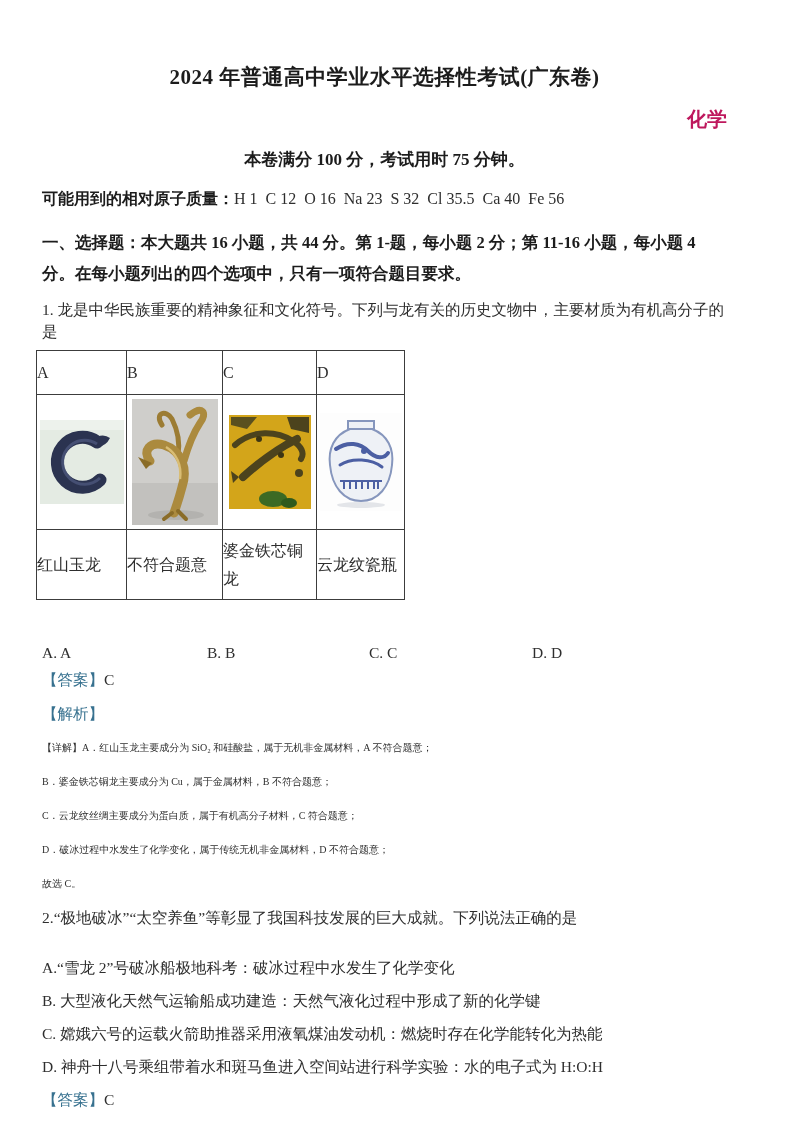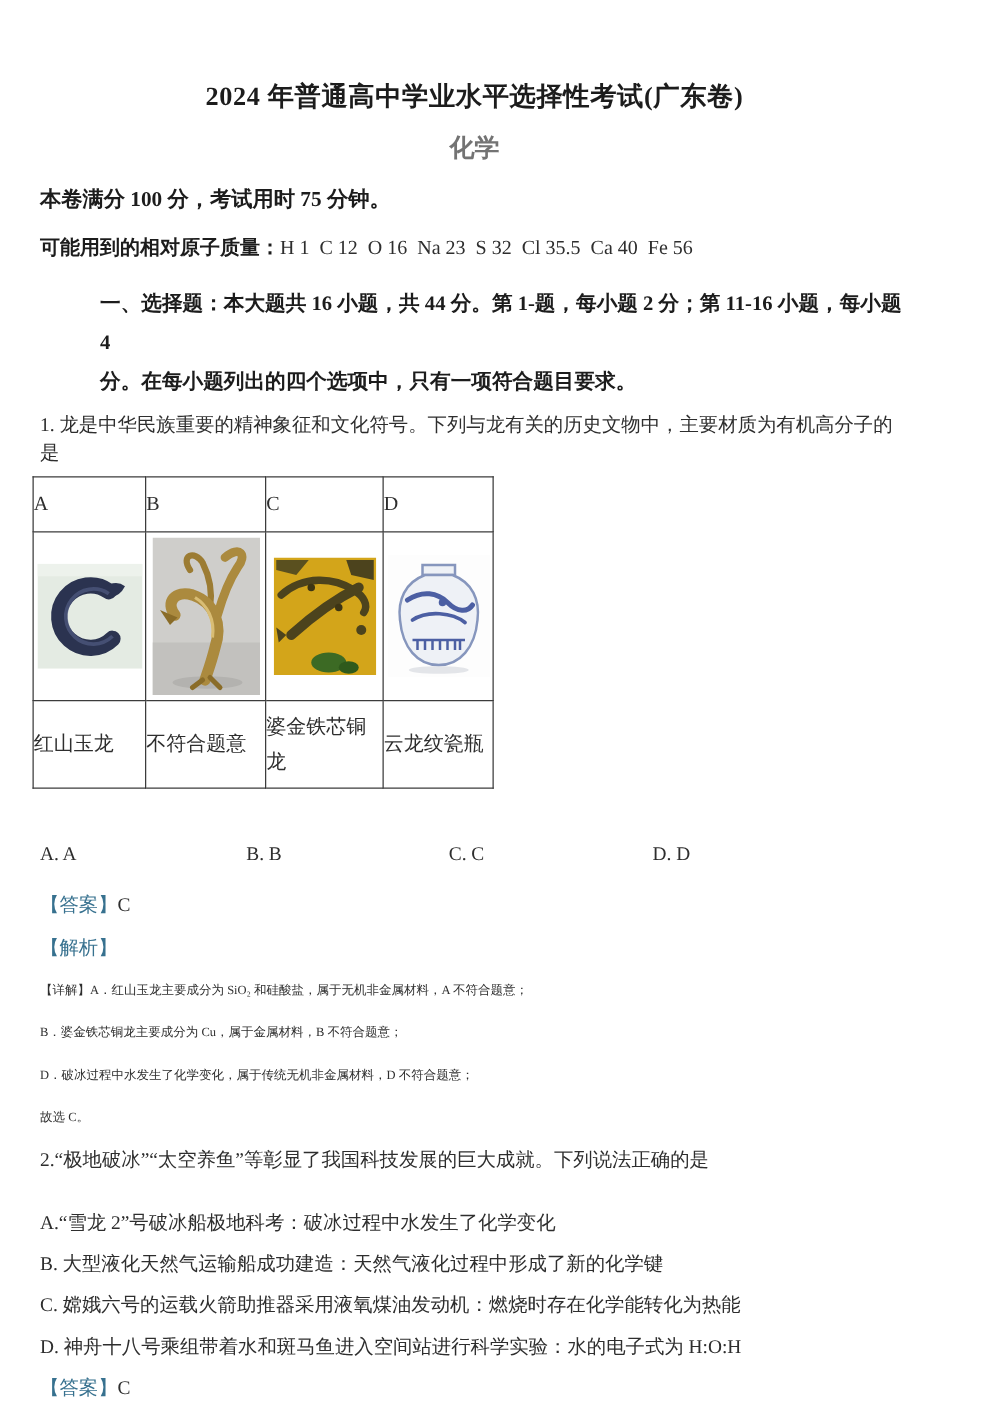--- a/index.html
+++ b/index.html
@@ -5,61 +5,61 @@
   * { margin: 0; padding: 0; box-sizing: border-box; }
   html, body { background: #ffffff; }
   .page {
     position: relative;
     width: 793px;
     height: 1122px;
     margin: 0 auto;
     background: #ffffff;
     font-family: "Liberation Serif", serif;
     color: #2e2e2e;
-    padding: 62px 66px 0 32px;
+    padding: 62px 66px 0 42px;
     overflow: hidden;
   }
   .exam-title {
     text-align: center;
     font-size: 21px;
     font-weight: bold;
     color: #1c1c1c;
     line-height: 30px;
     margin-bottom: 13px;
     letter-spacing: .5px;
   }
   .exam-subject {
-    text-align: center;
+    text-align: right;
     font-size: 20px;
     font-weight: bold;
-    color: #737373;
+    color: #be185d;
     line-height: 28px;
     margin-bottom: 15px;
   }
   .exam-info {
+    text-align: center;
     font-size: 17px;
     font-weight: bold;
     color: #1c1c1c;
     line-height: 24px;
     margin-bottom: 15px;
   }
   .atomic-line {
     font-size: 16px;
     line-height: 24px;
     margin-bottom: 16px;
     white-space: pre-wrap;
   }
   .atomic-line .lbl { font-weight: bold; color: #1c1c1c; }
   .section-header {
     font-size: 16.5px;
     font-weight: bold;
     color: #1c1c1c;
     line-height: 31px;
     margin-bottom: 10px;
-    margin-left: 48px;
   }
   .stem, .body-line {
     font-size: 15.5px;
     line-height: 22px;
     margin-bottom: 28px;
     white-space: pre-wrap;
   }
   .q1-stem { margin-bottom: 7px; }
   table.artifact-table {
     border-collapse: collapse;
@@ -73,21 +73,21 @@
     padding: 0;
   }
   td.head-cell { height: 44px; padding-left: 10px; vertical-align: middle; }
   td.img-cell { height: 135px; text-align: center; }
   td.label-cell { height: 70px; padding: 6px 8px; font-size: 15px; line-height: 28px; vertical-align: middle; }
   .c1 { width: 90px; } .c2 { width: 96px; } .c3 { width: 94px; } .c4 { width: 88px; }
   .options-row {
     display: grid;
     grid-template-columns: 165px 162px 163px 1fr;
     font-size: 15.5px;
-    margin-bottom: 21px;
+    margin-bottom: 7px;
     white-space: pre-wrap;
   }
   .tag-blue { color: #37718f; }
   .ans-line { font-size: 15.5px; line-height: 22px; margin-bottom: 12px; white-space: pre-wrap; }
   .expl-line { font-size: 10px; line-height: 22px; margin-bottom: 12px; white-space: pre-wrap; }
   .q2-option { margin-bottom: 11px; }
   svg { display: block; margin: 0 auto; }
 </style>
 </head>
 <body>
@@ -182,20 +182,21 @@
     <span>C. C</span>
     <span>D. D</span>
   </div>
 
   <div class="ans-line"><span class="tag-blue">【答案】</span><span>C</span></div>
 
   <div class="ans-line"><span class="tag-blue">【解析】</span></div>
 
   <div class="expl-line">【详解】A．红山玉龙主要成分为 SiO₂ 和硅酸盐，属于无机非金属材料，A 不符合题意；</div>
   <div class="expl-line">B．婆金铁芯铜龙主要成分为 Cu，属于金属材料，B 不符合题意；</div>
+  <div class="expl-line">C．云龙纹丝绸主要成分为蛋白质，属于有机高分子材料，C 符合题意；</div>
   <div class="expl-line">D．破冰过程中水发生了化学变化，属于传统无机非金属材料，D 不符合题意；</div>
   <div class="expl-line">故选 C。</div>
 
   <div class="stem">2.“极地破冰”“太空养鱼”等彰显了我国科技发展的巨大成就。下列说法正确的是</div>
 
   <div class="body-line q2-option">A.“雪龙 2”号破冰船极地科考：破冰过程中水发生了化学变化</div>
   <div class="body-line q2-option">B. 大型液化天然气运输船成功建造：天然气液化过程中形成了新的化学键</div>
   <div class="body-line q2-option">C. 嫦娥六号的运载火箭助推器采用液氧煤油发动机：燃烧时存在化学能转化为热能</div>
   <div class="body-line q2-option">D. 神舟十八号乘组带着水和斑马鱼进入空间站进行科学实验：水的电子式为 H:O:H</div>
 

